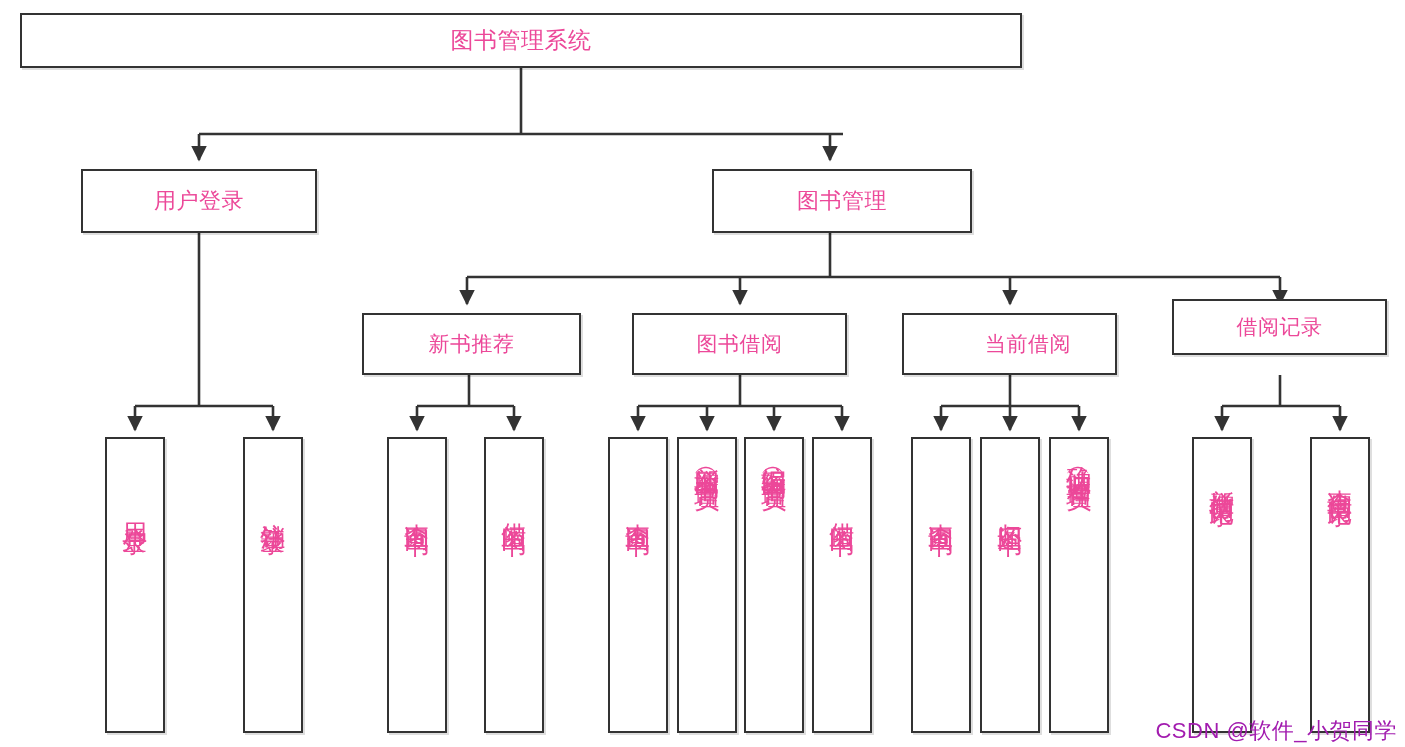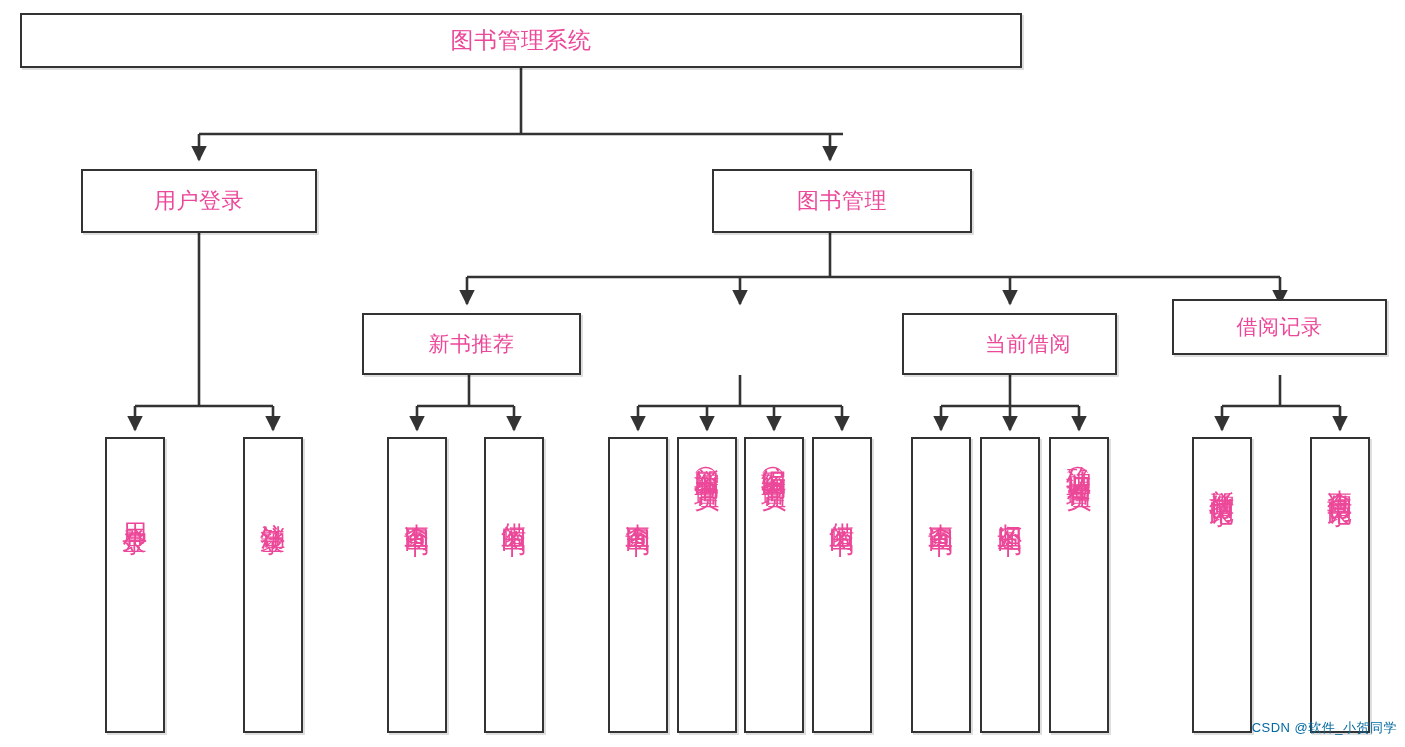--- a/index.html
+++ b/index.html
@@ -65,23 +65,23 @@
   }
   .node.leaf.mid .lbl {
     margin-top: 24px;
   }
   .node.leaf.long .lbl {
     margin-top: 2px;
   }
   .watermark {
     position: absolute;
     right: 8px;
-    bottom: 10px;
-    font-size: 13px;
-    color: #0369a1;
+    bottom: 1px;
+    font-size: 22px;
+    color: #a21caf;
     letter-spacing: 0.5px;
     white-space: nowrap;
   }
 </style>
 </head>
 <body>
 
 <div id="canvas">
 
   <svg class="edges" viewBox="0 0 1405 747">
@@ -141,20 +141,23 @@
   <div class="node level2" style="left:81px; top:169px; width:236px; height:64px;">
     <span class="lbl">用户登录</span>
   </div>
   <div class="node level2" style="left:712px; top:169px; width:260px; height:64px;">
     <span class="lbl">图书管理</span>
   </div>
 
   <div class="node level3" style="left:362px; top:313px; width:219px; height:62px;">
     <span class="lbl">新书推荐</span>
   </div>
+  <div class="node level3" style="left:632px; top:313px; width:215px; height:62px;">
+    <span class="lbl">图书借阅</span>
+  </div>
   <div class="node level3" style="left:902px; top:313px; width:215px; height:62px;padding-left:37px;">
     <span class="lbl">当前借阅</span>
   </div>
   <div class="node level3" style="left:1172px; top:299px; width:215px; height:56px;justify-content:center;">
     <span class="lbl">借阅记录</span>
   </div>
 
   <div class="node leaf short" style="left:105px; top:437px; width:60px; height:296px;">
     <span class="lbl">用户登录</span>
   </div>

